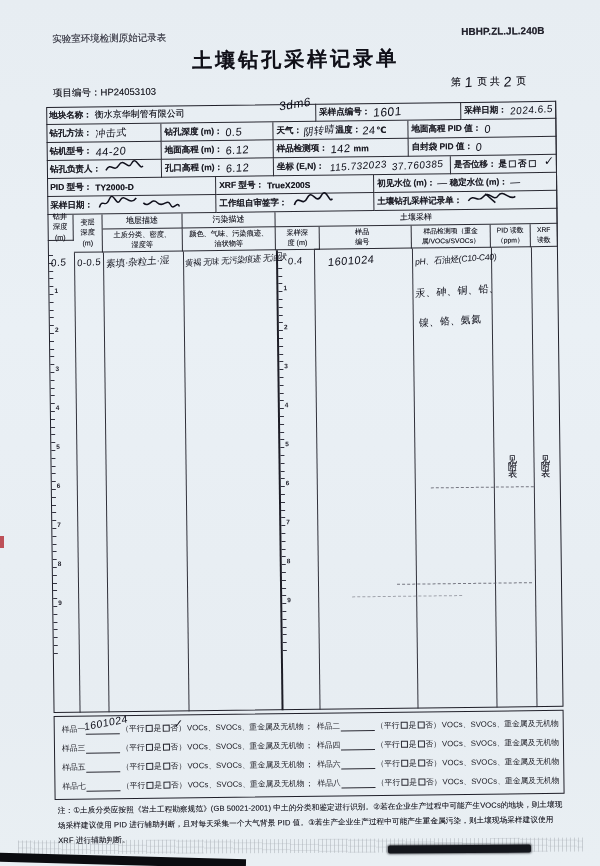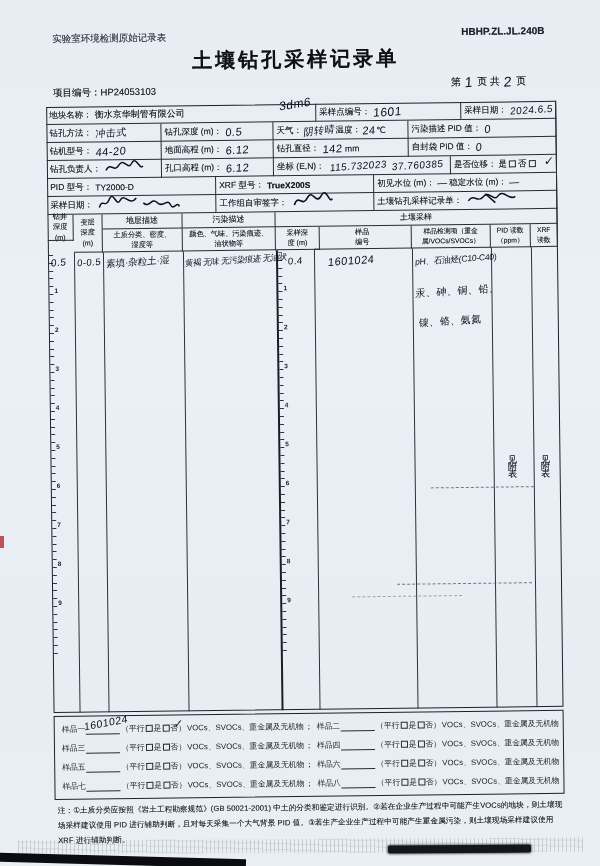--- a/index.html
+++ b/index.html
@@ -6,21 +6,21 @@
   body{
     width:600px;height:866px;overflow:hidden;position:relative;
     font-family:"Liberation Sans","DejaVu Sans",sans-serif;
     background:linear-gradient(180deg,#e7edf2 0%,#eaf0f5 38%,#e7edf2 78%,#e9eff3 100%);
     color:#1b1b22;
   }
   .sheet{position:absolute;left:0;top:0;width:600px;height:866px;
     transform:rotate(-0.7deg);transform-origin:300px 420px;}
   .abs{position:absolute;box-sizing:border-box;}
   .printed{text-shadow:0 0 .5px rgba(25,25,40,.55);}
-  .lbl{font-size:8.5px;white-space:nowrap;color:#1c1c24;}
+  .lbl{font-size:8.5px;white-space:nowrap;color:#1c1c24;font-weight:bold;}
   .val{font-size:8.5px;white-space:nowrap;color:#14141c;}
   .hw{font-size:11px;color:#0b0b16;display:inline-block;
       transform:rotate(-3deg) skewX(-7deg);letter-spacing:.5px;white-space:nowrap;}
   .hw.small{font-size:10px;}
   .cell{position:absolute;box-sizing:border-box;border-right:1px solid #2a2a33;
         border-bottom:1px solid #2a2a33;display:flex;align-items:center;
         padding:0 3px;gap:3px;overflow:visible;}
   .hdrc{justify-content:center;text-align:center;padding:0 1px;}
   .prel{white-space:pre-line;font-size:7.2px;line-height:1.45;color:#1c1c24;}
   .frame{position:absolute;box-sizing:border-box;border:1.6px solid #20202a;}
@@ -102,34 +102,34 @@
     <span class="hw">0.5</span>
   </div>
   <div class="cell" style="left:277px;top:122px;width:135px;height:18px;gap:1px;">
     <span class="lbl printed">天气：</span>
     <span class="hw small" style="transform:rotate(-6deg) skewX(-12deg);">阴转晴</span>
     <span class="lbl printed">温度：</span>
     <span class="hw">24</span>
     <span class="lbl printed">℃</span>
   </div>
   <div class="cell" style="left:412px;top:122px;width:148px;height:18px;">
-    <span class="lbl printed">污染描述 PID 值：</span>
+    <span class="lbl printed">地面高程 PID 值：</span>
     <span class="hw">0</span>
   </div>
 
   <div class="cell" style="left:50px;top:140px;width:115px;height:18px;">
     <span class="lbl printed">钻机型号：</span>
     <span class="hw">44-20</span>
   </div>
   <div class="cell" style="left:165px;top:140px;width:112px;height:18px;">
     <span class="lbl printed">地面高程 (m)：</span>
     <span class="hw">6.12</span>
   </div>
   <div class="cell" style="left:277px;top:140px;width:135px;height:18px;">
-    <span class="lbl printed">钻孔直径：</span>
+    <span class="lbl printed">样品检测项：</span>
     <span class="hw">142</span>
     <span class="lbl printed">mm</span>
   </div>
   <div class="cell" style="left:412px;top:140px;width:148px;height:18px;">
     <span class="lbl printed">自封袋 PID 值：</span>
     <span class="hw">0</span>
   </div>
 
   <div class="cell" style="left:50px;top:158px;width:115px;height:18px;">
     <span class="lbl printed">钻孔负责人：</span>
@@ -152,21 +152,21 @@
     <span class="lbl printed">是否位移：</span>
     <span class="lbl printed">是</span>
     <span class="cbox"></span>
     <span class="lbl printed">否</span>
     <span class="cbox"></span>
     <span class="hw" style="position:absolute;right:1px;top:-1px;font-size:12px;">✓</span>
   </div>
 
   <div class="cell" style="left:50px;top:176px;width:169px;height:18px;">
     <span class="lbl printed">PID 型号：</span>
-    <span class="val printed" style="font-weight:normal;">TY2000-D</span>
+    <span class="val printed" style="font-weight:bold;">TY2000-D</span>
   </div>
   <div class="cell" style="left:219px;top:176px;width:158px;height:18px;">
     <span class="lbl printed">XRF 型号：</span>
     <span class="val printed" style="font-weight:bold;">TrueX200S</span>
   </div>
   <div class="cell" style="left:377px;top:176px;width:183px;height:18px;gap:2px;">
     <span class="lbl printed">初见水位 (m)：</span>
     <span class="hw small">—</span>
     <span class="lbl printed">稳定水位 (m)：</span>
     <span class="hw small">—</span>

